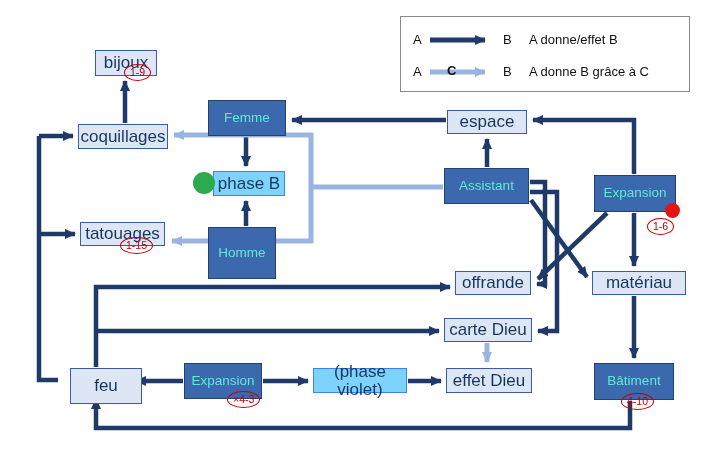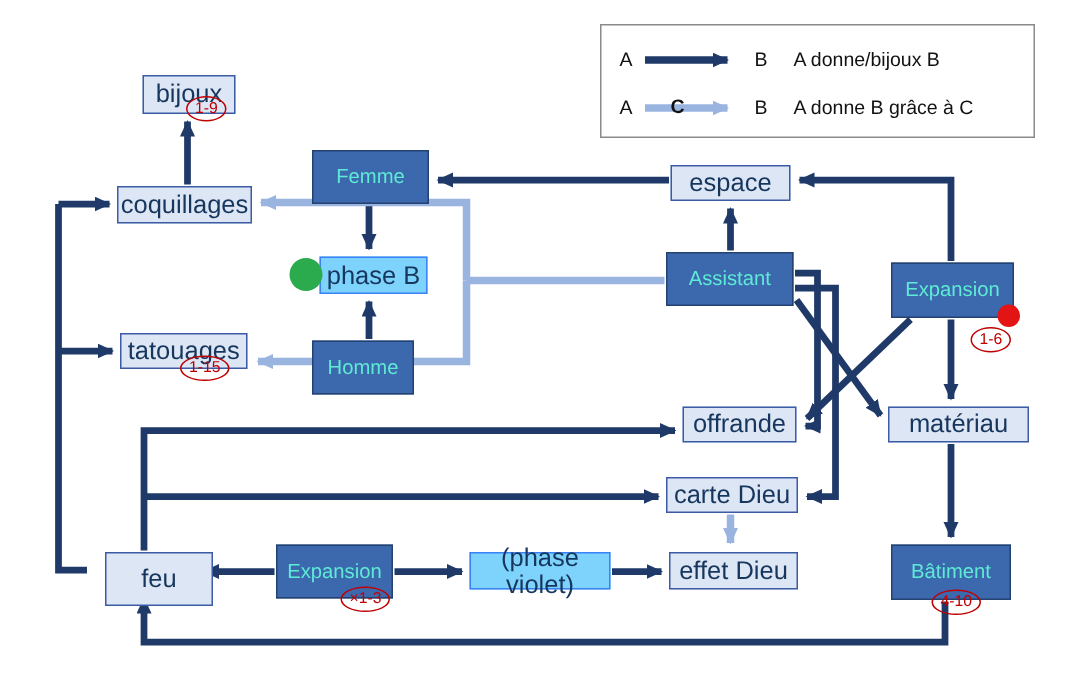--- a/index.html
+++ b/index.html
@@ -84,51 +84,51 @@
     <path class="al" d="M443,187 L311,187"></path>
     <path class="al" d="M311,187 L311,135 L174,135" marker-end="url(#mL)"></path>
     <path class="al" d="M311,187 L311,241 L172,241" marker-end="url(#mL)"></path>
     <path class="al" d="M487,343 L487,362" marker-end="url(#mL)"></path>
   </svg>
 
   <div class="node light" style="left:95px;top:50px;width:62px;height:26px">bijoux</div>
   <div class="node light" style="left:78px;top:124px;width:90px;height:25px">coquillages</div>
   <div class="node dark" style="left:208px;top:100px;width:78px;height:36px">Femme</div>
   <div class="node pale" style="left:213px;top:171px;width:72px;height:25px">phase B</div>
-  <div class="node dark" style="left:208px;top:227px;width:68px;height:36px">Homme</div>
+  <div class="node dark" style="left:208px;top:227px;width:68px;height:52px">Homme</div>
   <div class="node light" style="left:80px;top:222px;width:85px;height:24px">tatouages</div>
   <div class="node light" style="left:447px;top:110px;width:80px;height:24px">espace</div>
   <div class="node dark" style="left:444px;top:168px;width:85px;height:36px">Assistant</div>
   <div class="node dark" style="left:594px;top:175px;width:82px;height:37px">Expansion</div>
   <div class="node light" style="left:455px;top:271px;width:76px;height:24px">offrande</div>
   <div class="node light" style="left:592px;top:271px;width:94px;height:24px">matériau</div>
   <div class="node light" style="left:444px;top:318px;width:88px;height:24px">carte Dieu</div>
   <div class="node light" style="left:70px;top:368px;width:72px;height:36px">feu</div>
   <div class="node dark" style="left:184px;top:363px;width:78px;height:36px">Expansion</div>
   <div class="node pale" style="left:313px;top:368px;width:94px;height:25px">(phase violet)</div>
   <div class="node light" style="left:446px;top:368px;width:86px;height:25px">effet Dieu</div>
   <div class="node dark" style="left:594px;top:363px;width:80px;height:37px">Bâtiment</div>
 
   <div class="dot green" style="left:193px;top:172px"></div>
   <div class="dot red" style="left:665px;top:203px"></div>
 
   <div class="badge" style="left:124px;top:64px">1-9</div>
   <div class="badge" style="left:120px;top:237px">1-15</div>
   <div class="badge" style="left:647px;top:218px">1-6</div>
-  <div class="badge" style="left:227px;top:391px">×1-3</div>
+  <div class="badge" style="left:227px;top:391px">×4-3</div>
   <div class="badge" style="left:621px;top:393px">4-10</div>
 
   <div id="legend">
     <div class="legend-row" style="top:12px">
       <span class="ab a">A</span>
       <svg width="72" height="18">
         <path d="M3,9 L58,9" style="stroke:var(--arrow-dark,#1f3a68);stroke-width:5;fill:none" marker-end="url(#mD)"></path>
       </svg>
       <span class="ab b">B</span>
-      <span class="desc">A donne/bijoux  B</span>
+      <span class="desc">A donne/effet  B</span>
     </div>
     <div class="legend-row" style="top:44px">
       <span class="ab a">A</span>
       <svg width="72" height="18">
         <path d="M3,9 L58,9" style="stroke:var(--arrow-light,#9ab4e0);stroke-width:5;fill:none" marker-end="url(#mL)"></path>
       </svg>
       <span class="cmid">C</span>
       <span class="ab b">B</span>
       <span class="desc">A donne B grâce à C</span>
     </div>

